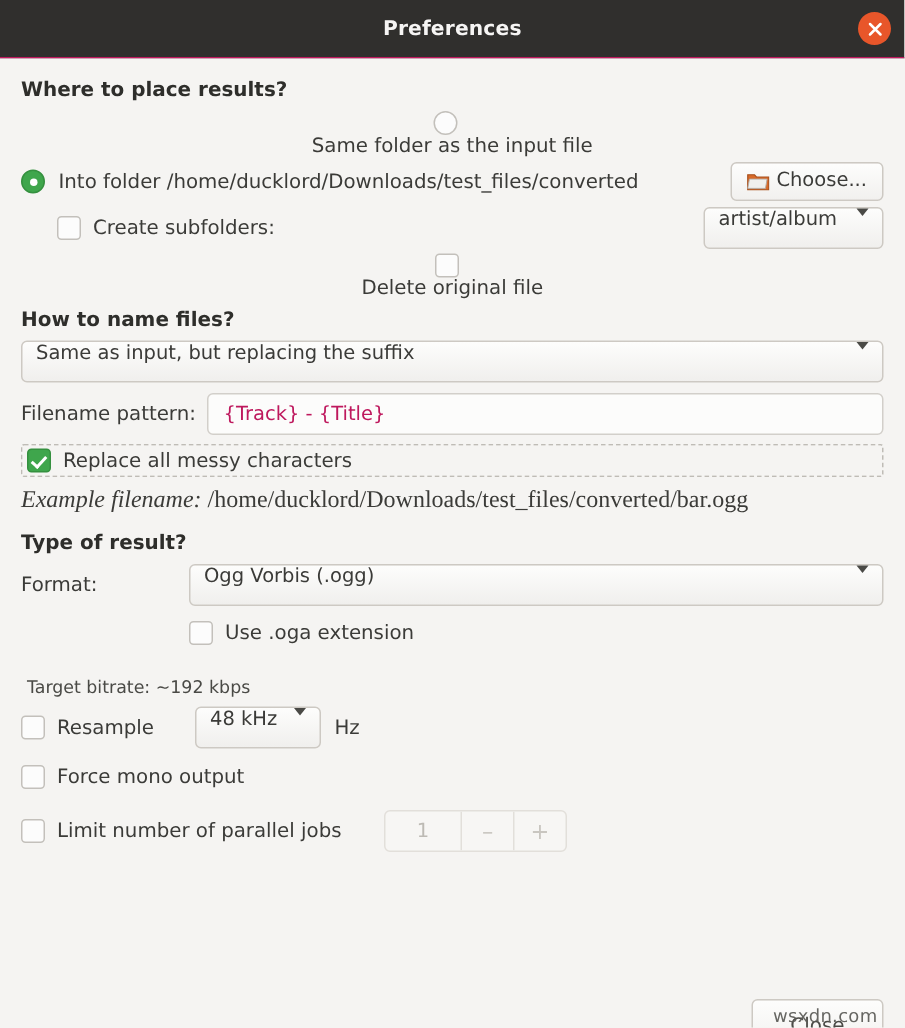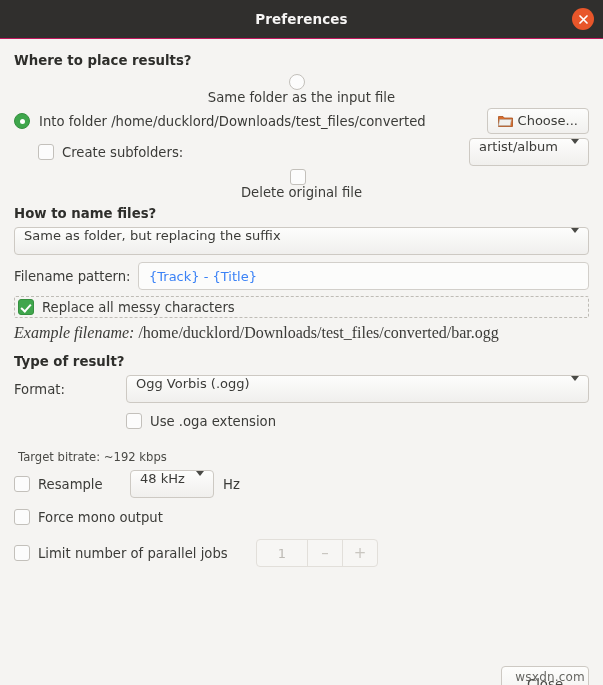--- a/index.html
+++ b/index.html
@@ -174,21 +174,21 @@
   
   .entry {
     background: #fcfcfb;
     border: 1px solid #d2cfca;
     border-radius: 4px;
     height: 28px;
     display: flex;
     align-items: center;
     padding: 0 10px;
     font-size: 13px;
-    color: #3b82f6;
+    color: #be185d;
     box-sizing: border-box;
     flex: 1 1 auto;
   }
 
   
   .focus-frame {
     border: 1px dashed #bfbcb6;
     padding: 2px 3px;
     display: inline-flex;
     align-items: center;
@@ -321,21 +321,21 @@
 
   <div class="row row-sp">
     <span class="cbox"></span>
     <span class="lbl">Delete original file</span>
   </div>
 
   
   <div class="section-title" style="">How to name files?</div>
 
   <div class="combo wide" style="margin-bottom:7px;">
-    <span>Same as folder, but replacing the suffix</span>
+    <span>Same as input, but replacing the suffix</span>
     <span class="caret"></span>
   </div>
 
   <div class="row" style="margin-bottom:6px;">
     <span class="field-label lbl-dim" style="width:124px;">Filename pattern:</span>
     <div class="entry">{Track} - {Title}</div>
   </div>
 
   <div class="focus-frame" style="width:100%;box-sizing:border-box;">
     <span class="cbox checked"></span>

